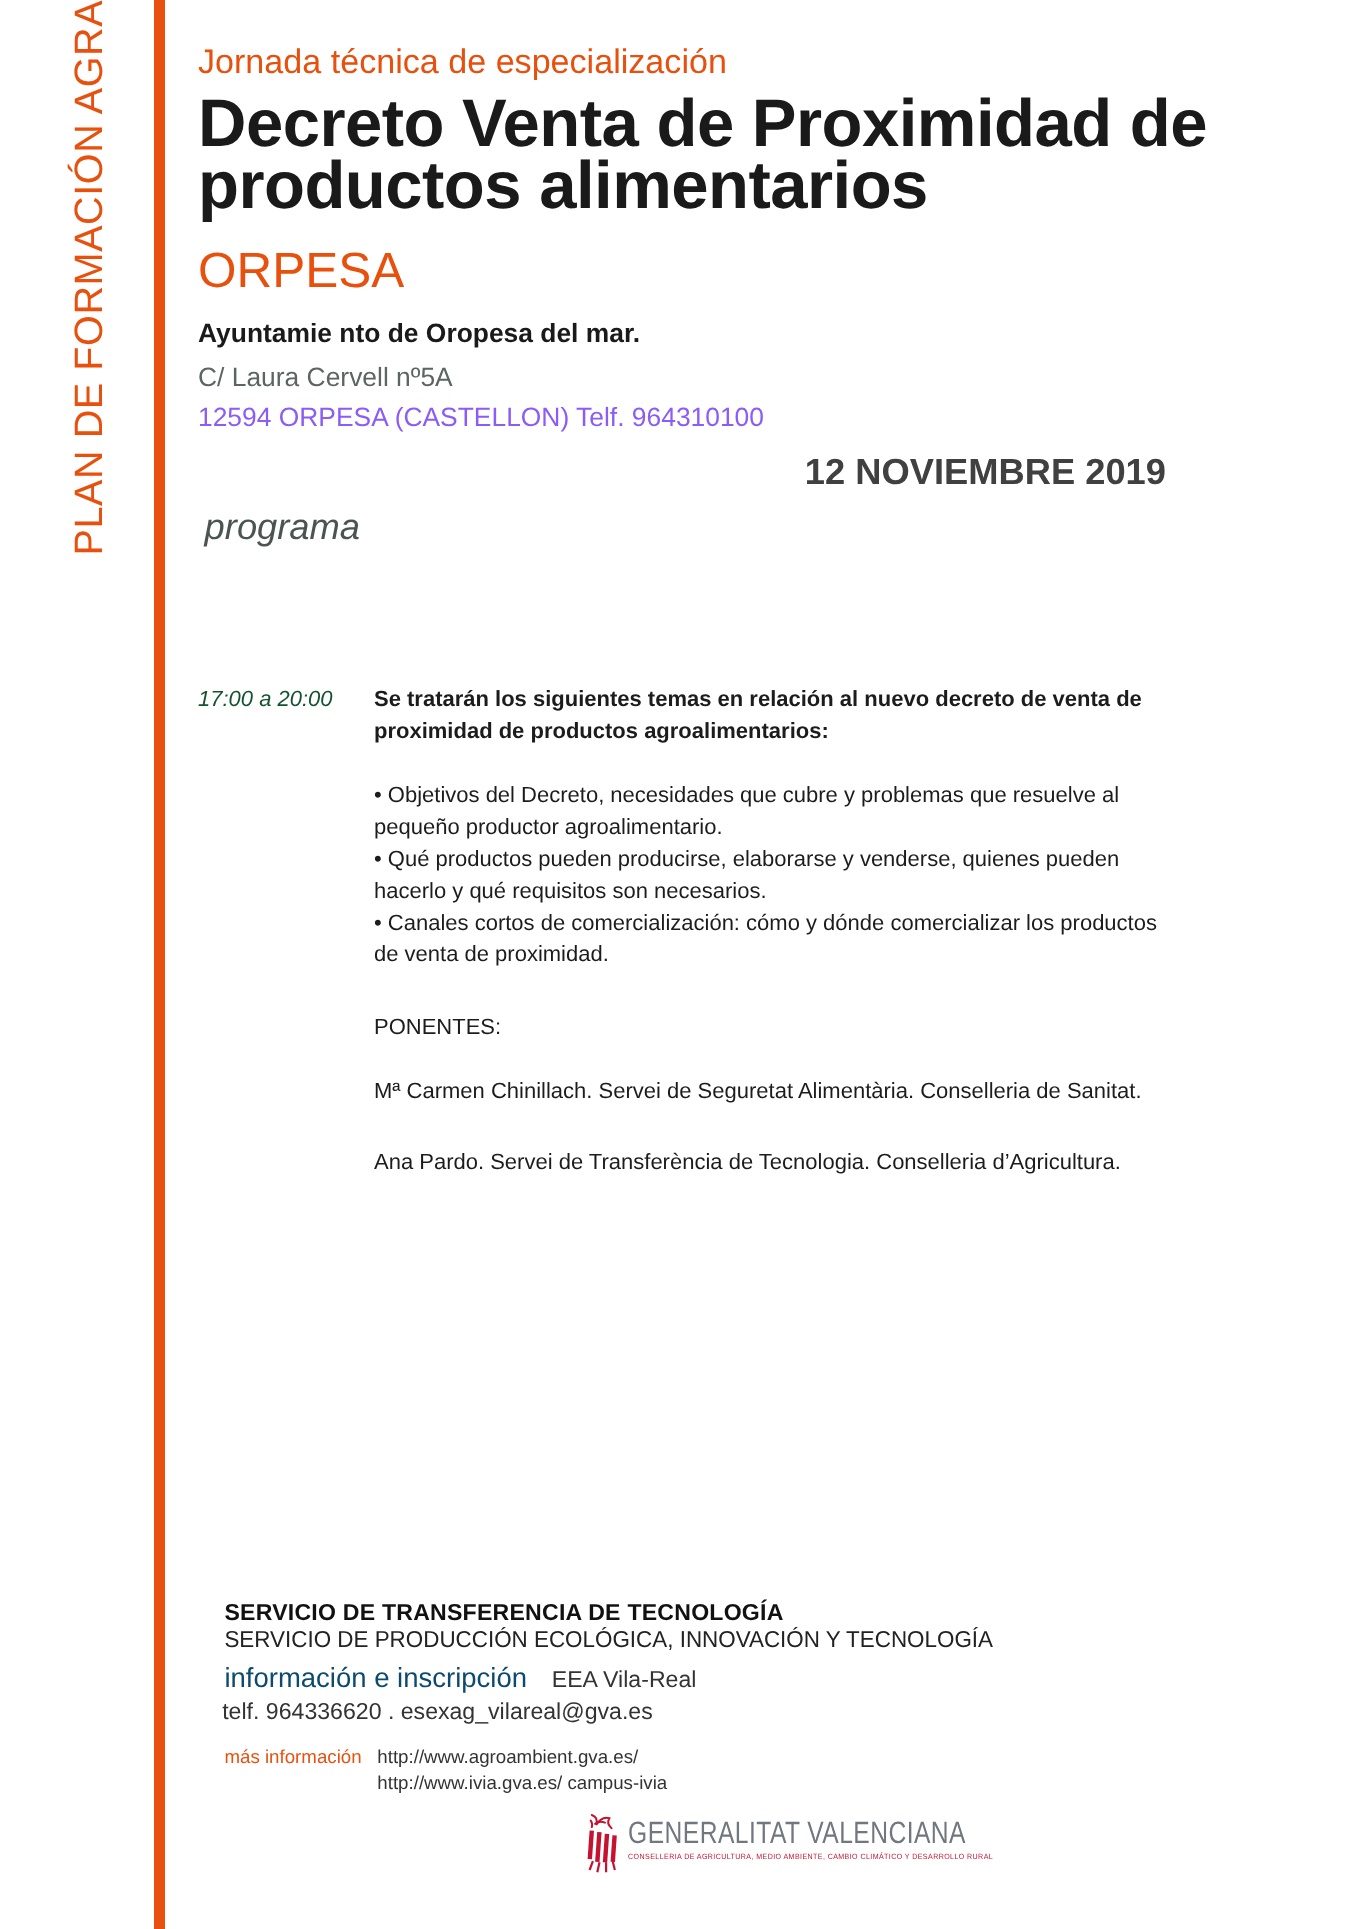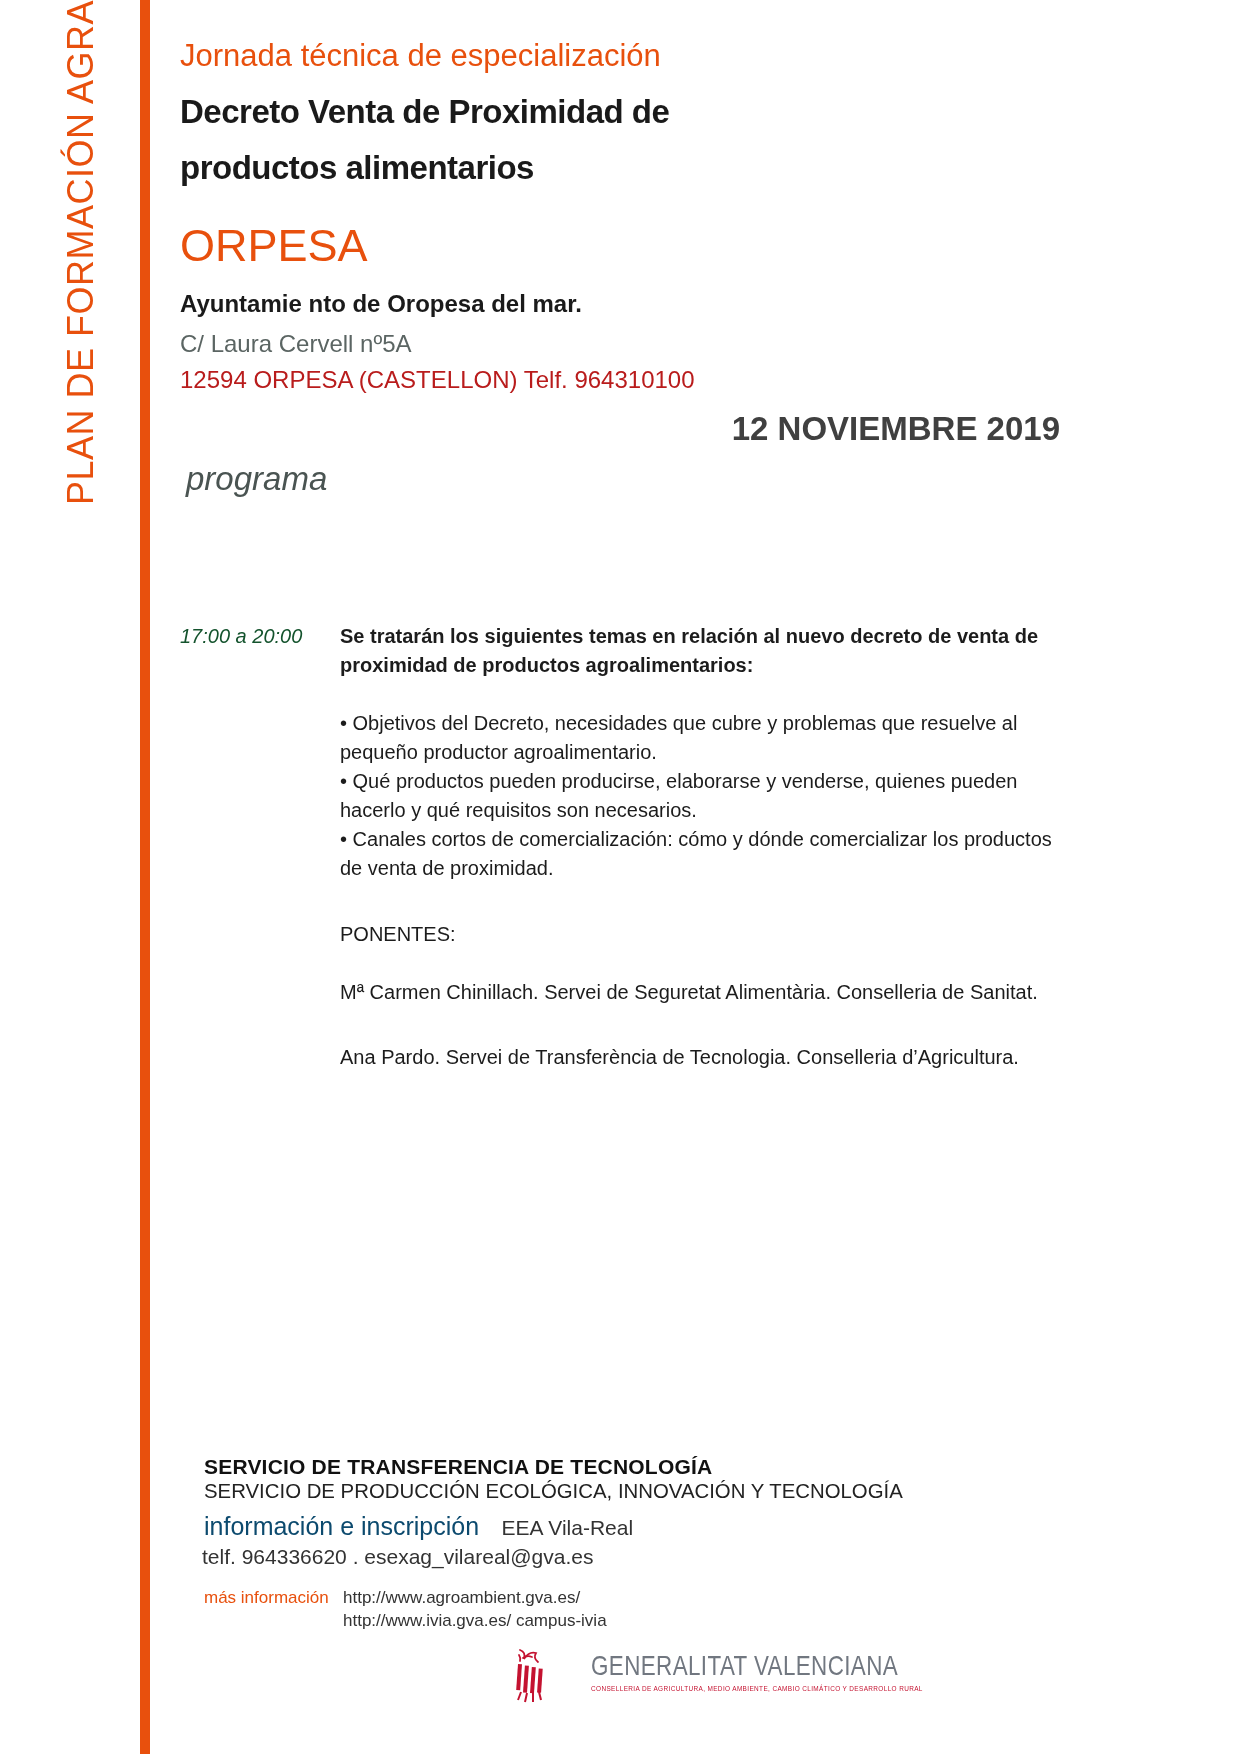--- a/index.html
+++ b/index.html
@@ -29,39 +29,39 @@
     letter-spacing: 0.5px;
     color: #E8500D;
   }
   
   .kicker {
     position: absolute; left: 180px; top: 38px;
     font-size: 31px; color: #E8500D;
   }
   .title {
     position: absolute; left: 180px; top: 84px;
-    margin: 0; font-size: 33px; line-height: 56px;
+    margin: 0; font-size: 61px; line-height: 56px;
     font-weight: bold; color: #1A1A1A; letter-spacing: -0.5px;
   }
   .title span { display: block; }
   .city {
     position: absolute; left: 180px; top: 220px;
     font-size: 45px; color: #E8500D;
   }
   .venue {
     position: absolute; left: 180px; top: 290px;
     font-size: 24px; font-weight: bold; color: #1A1A1A;
   }
   .addr {
     position: absolute; left: 180px; top: 330px;
     font-size: 24px; color: #5B6563;
   }
   .addr2 {
     position: absolute; left: 180px; top: 366px;
-    font-size: 24px; color: #b91c1c;
+    font-size: 24px; color: #8b5cf6;
   }
   .date {
     position: absolute; right: 180px; top: 410px;
     font-size: 33px; font-weight: bold; color: #404040;
   }
   .section {
     position: absolute; left: 186px; top: 460px;
     font-size: 33px; color: #4A5452; font-style: italic;
   }
   
@@ -97,22 +97,22 @@
     font-size: 21px; color: #333333;
   }
   .moreinfo-label {
     position: absolute; left: 204px; top: 1588px;
     font-size: 17px; color: #E8500D;
   }
   .link1 { position: absolute; left: 343px; top: 1588px; font-size: 17px; color: #333333; text-decoration: none; }
   .link2 { position: absolute; left: 343px; top: 1611px; font-size: 17px; color: #333333; text-decoration: none; }
   
   .logo {
-    position: absolute; left: 513px; top: 1646px;
-    display: flex; align-items: flex-start; gap: 38px;
+    position: absolute; left: 531px; top: 1646px;
+    display: flex; align-items: flex-start;
   }
   .logo-emblem { flex: 0 0 auto; margin-right: 6px; }
   .logo-textcol { padding-top: 6px; }
   .logo-title {
     font-size: 28px; color: #717780; white-space: nowrap;
     transform: scaleX(0.80); transform-origin: 0 0;
     letter-spacing: 0.5px; line-height: 28px;
   }
   .logo-subtitle {
     font-size: 7px; color: #C41230; white-space: nowrap;

